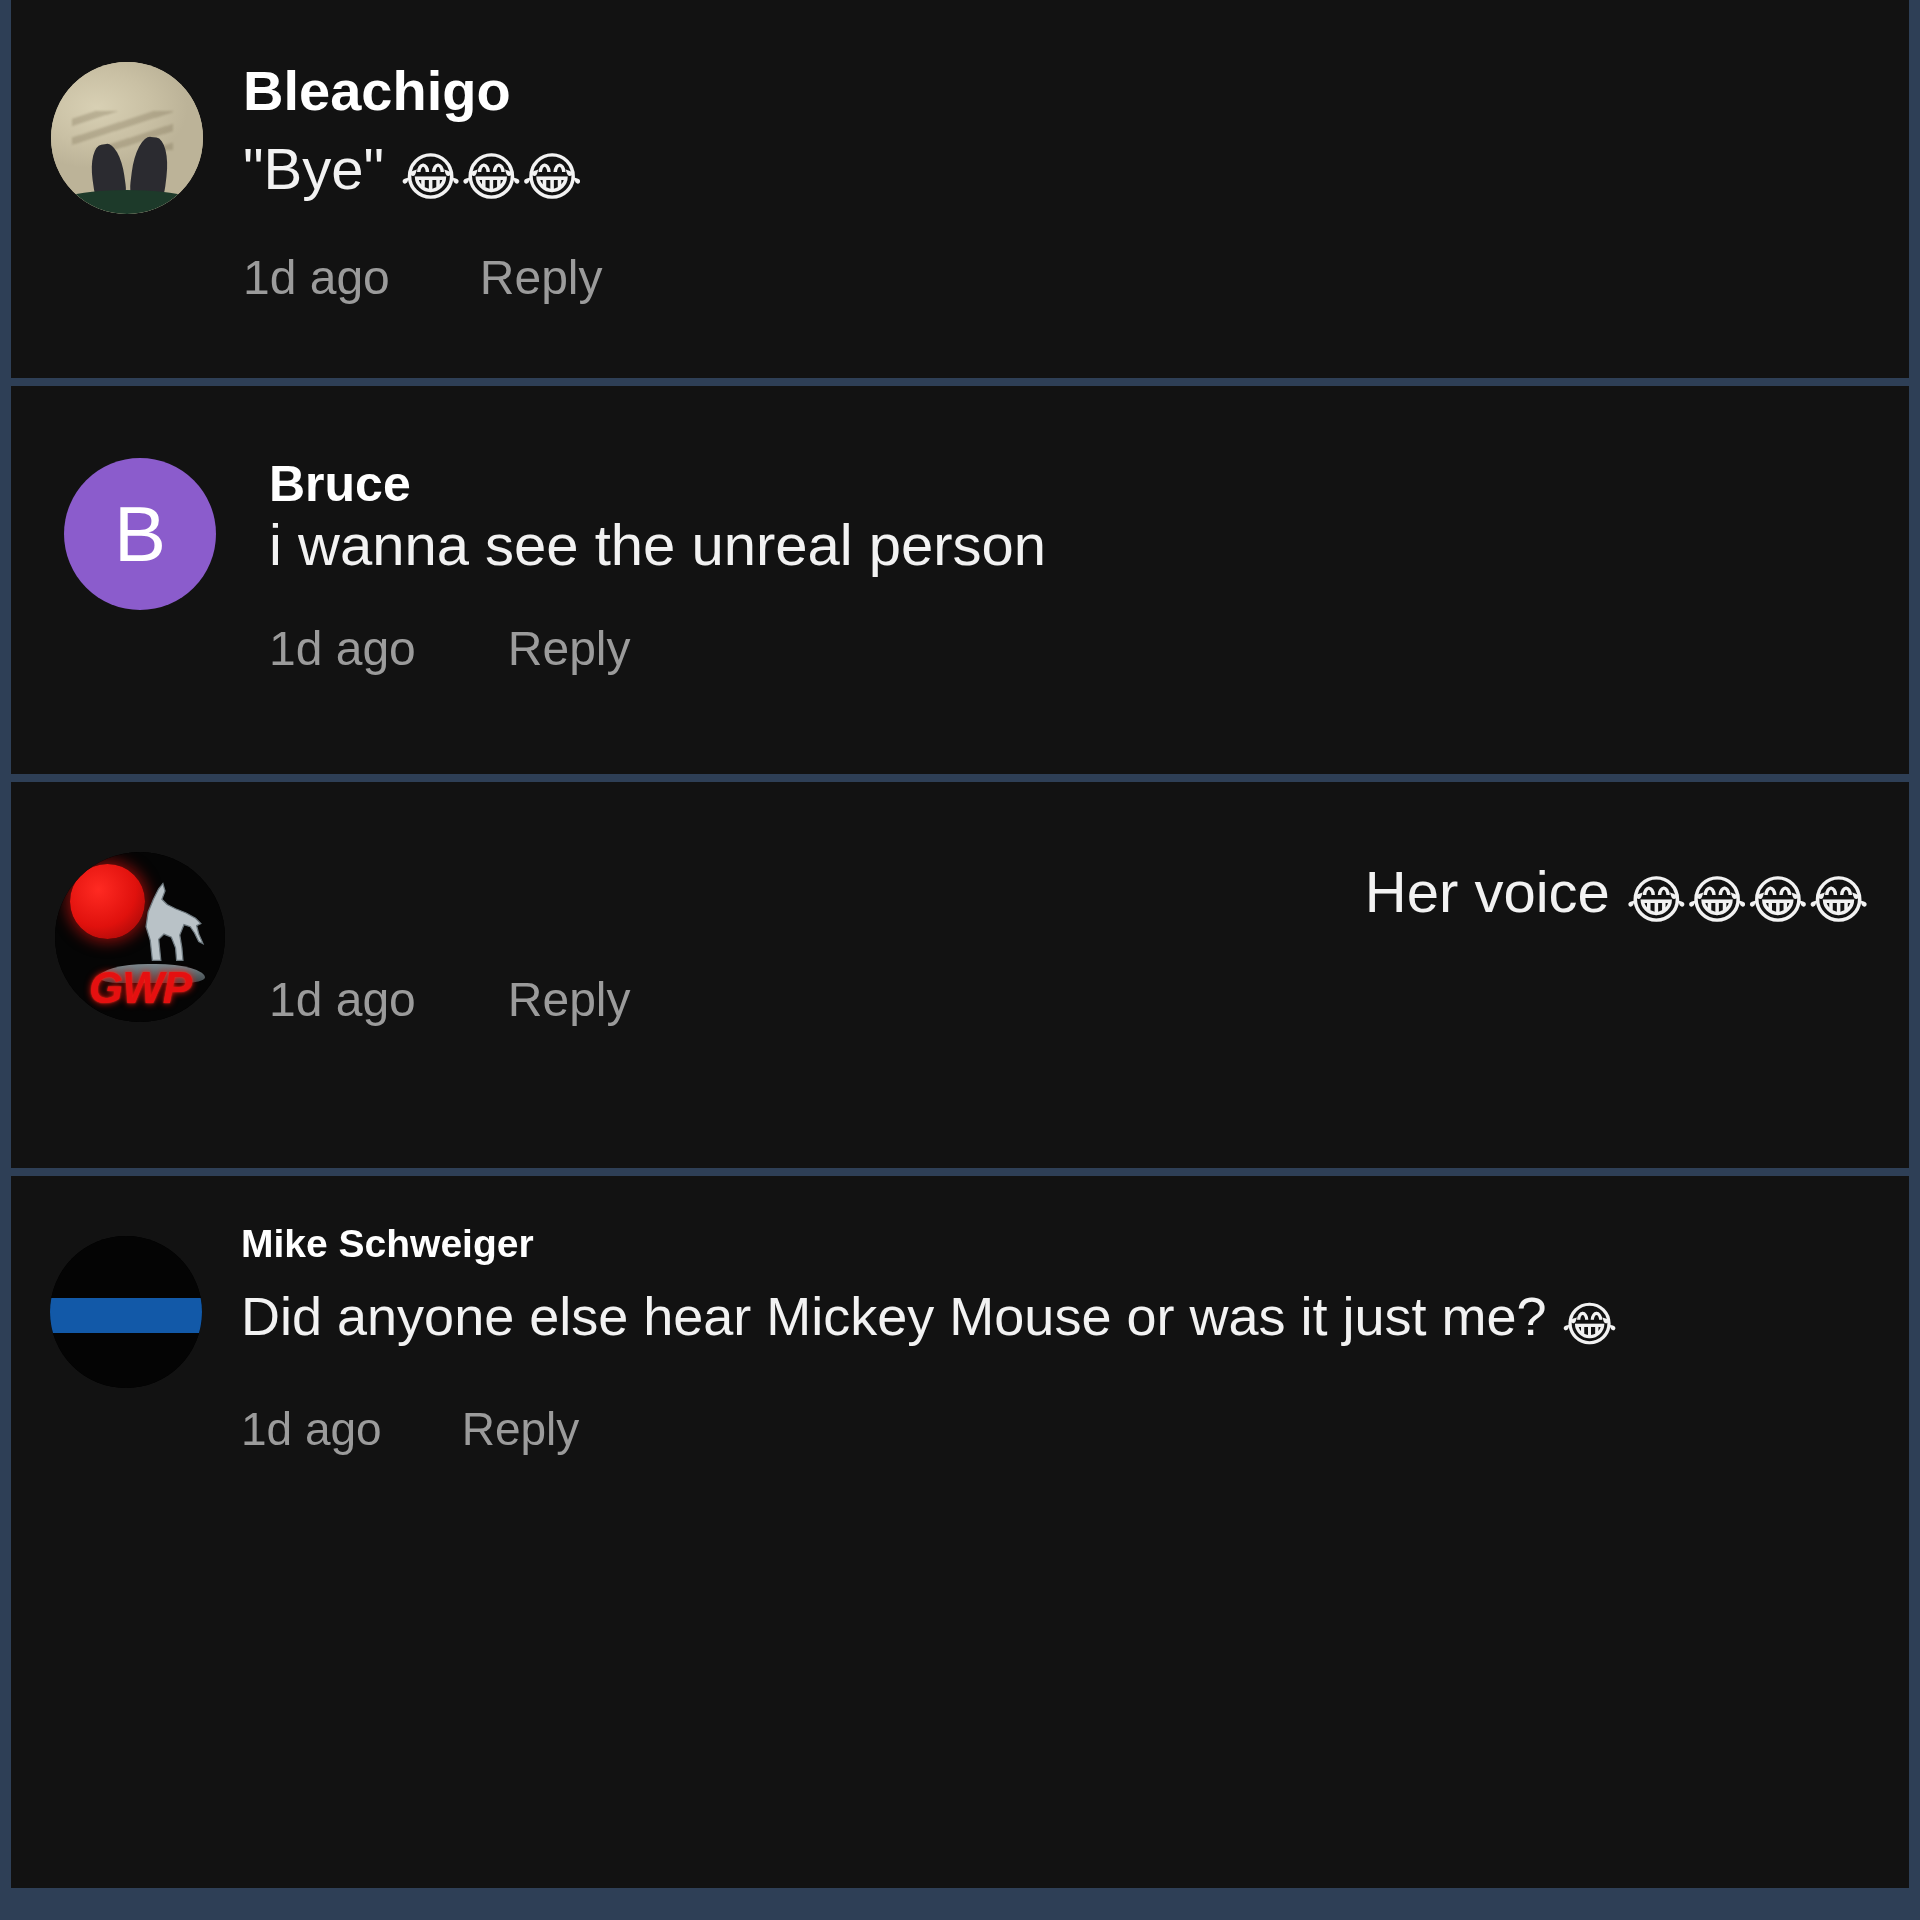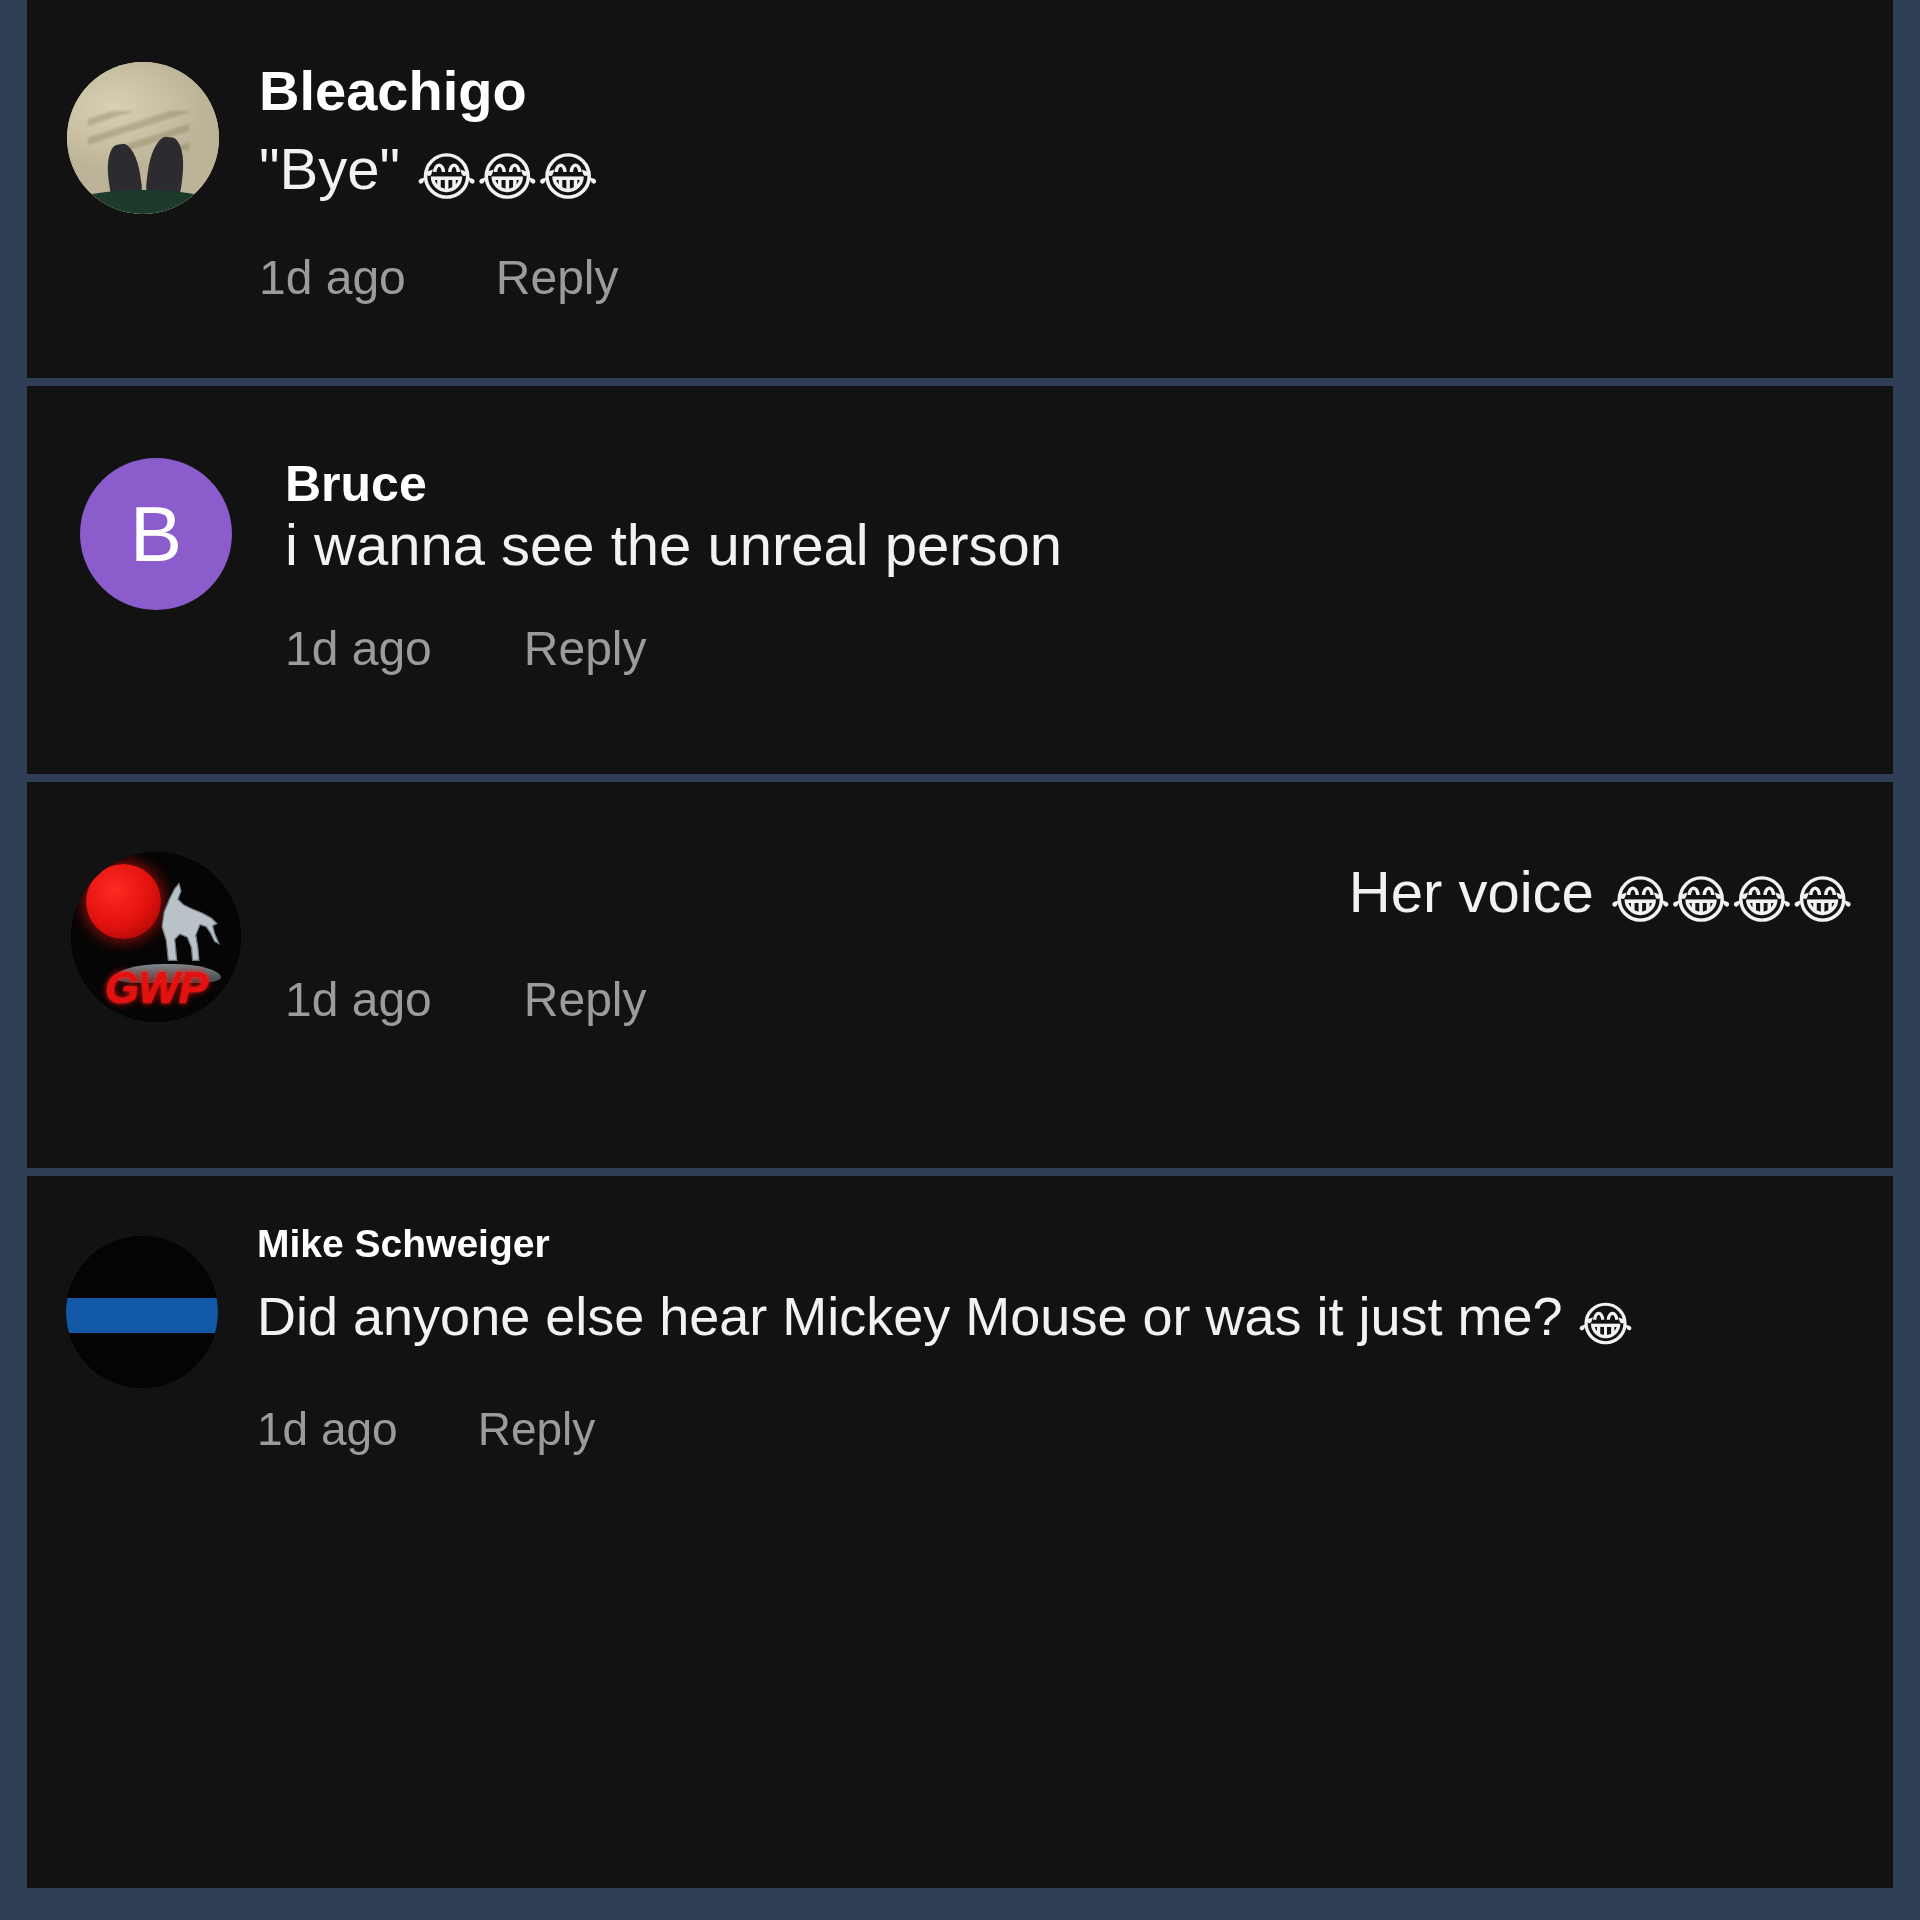--- a/index.html
+++ b/index.html
@@ -13,21 +13,21 @@
     font-family: "Liberation Sans", sans-serif;
     overflow: hidden;
   }
 
   #comment-list {
     display: flex;
     flex-direction: column;
     width: 1920px;
     height: 1920px;
     box-sizing: border-box;
-    padding: 0 27px;
+    padding: 0 11px;
     gap: 8px;
   }
 
   .comment-card {
     background: #121212;
     display: flex;
     box-sizing: border-box;
     flex-direction: row;
     align-items: flex-start;
     overflow: hidden;

